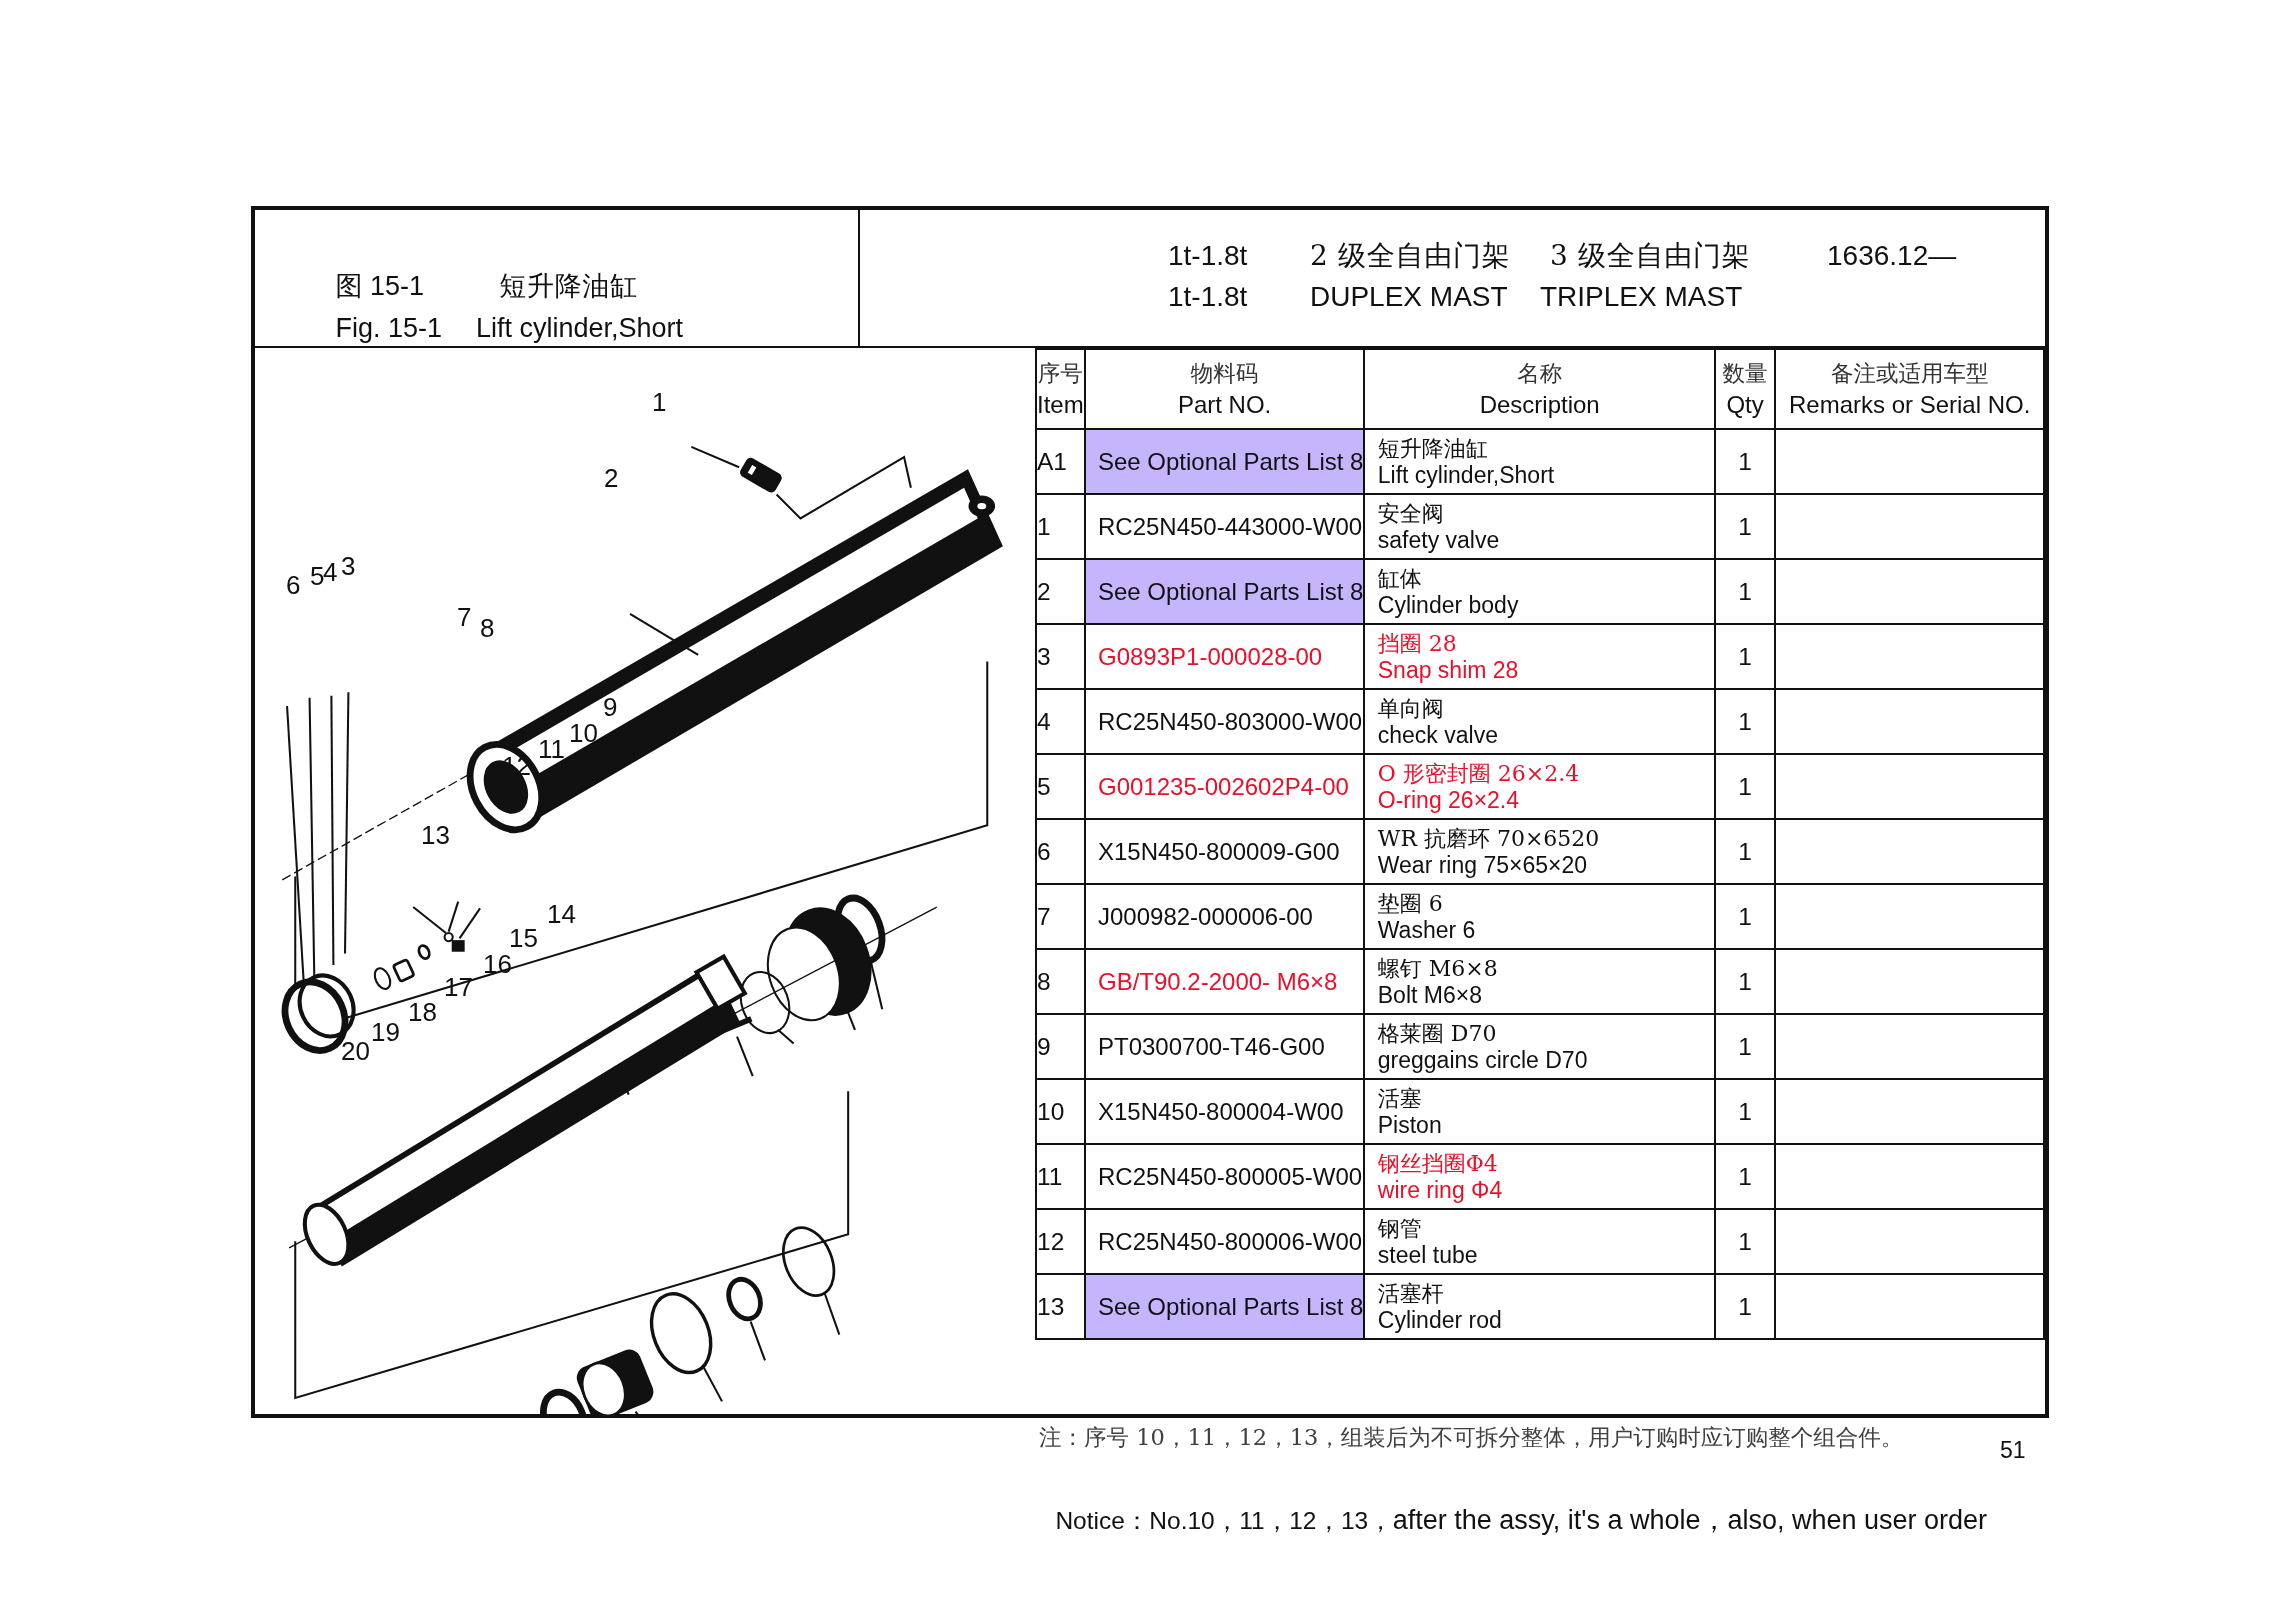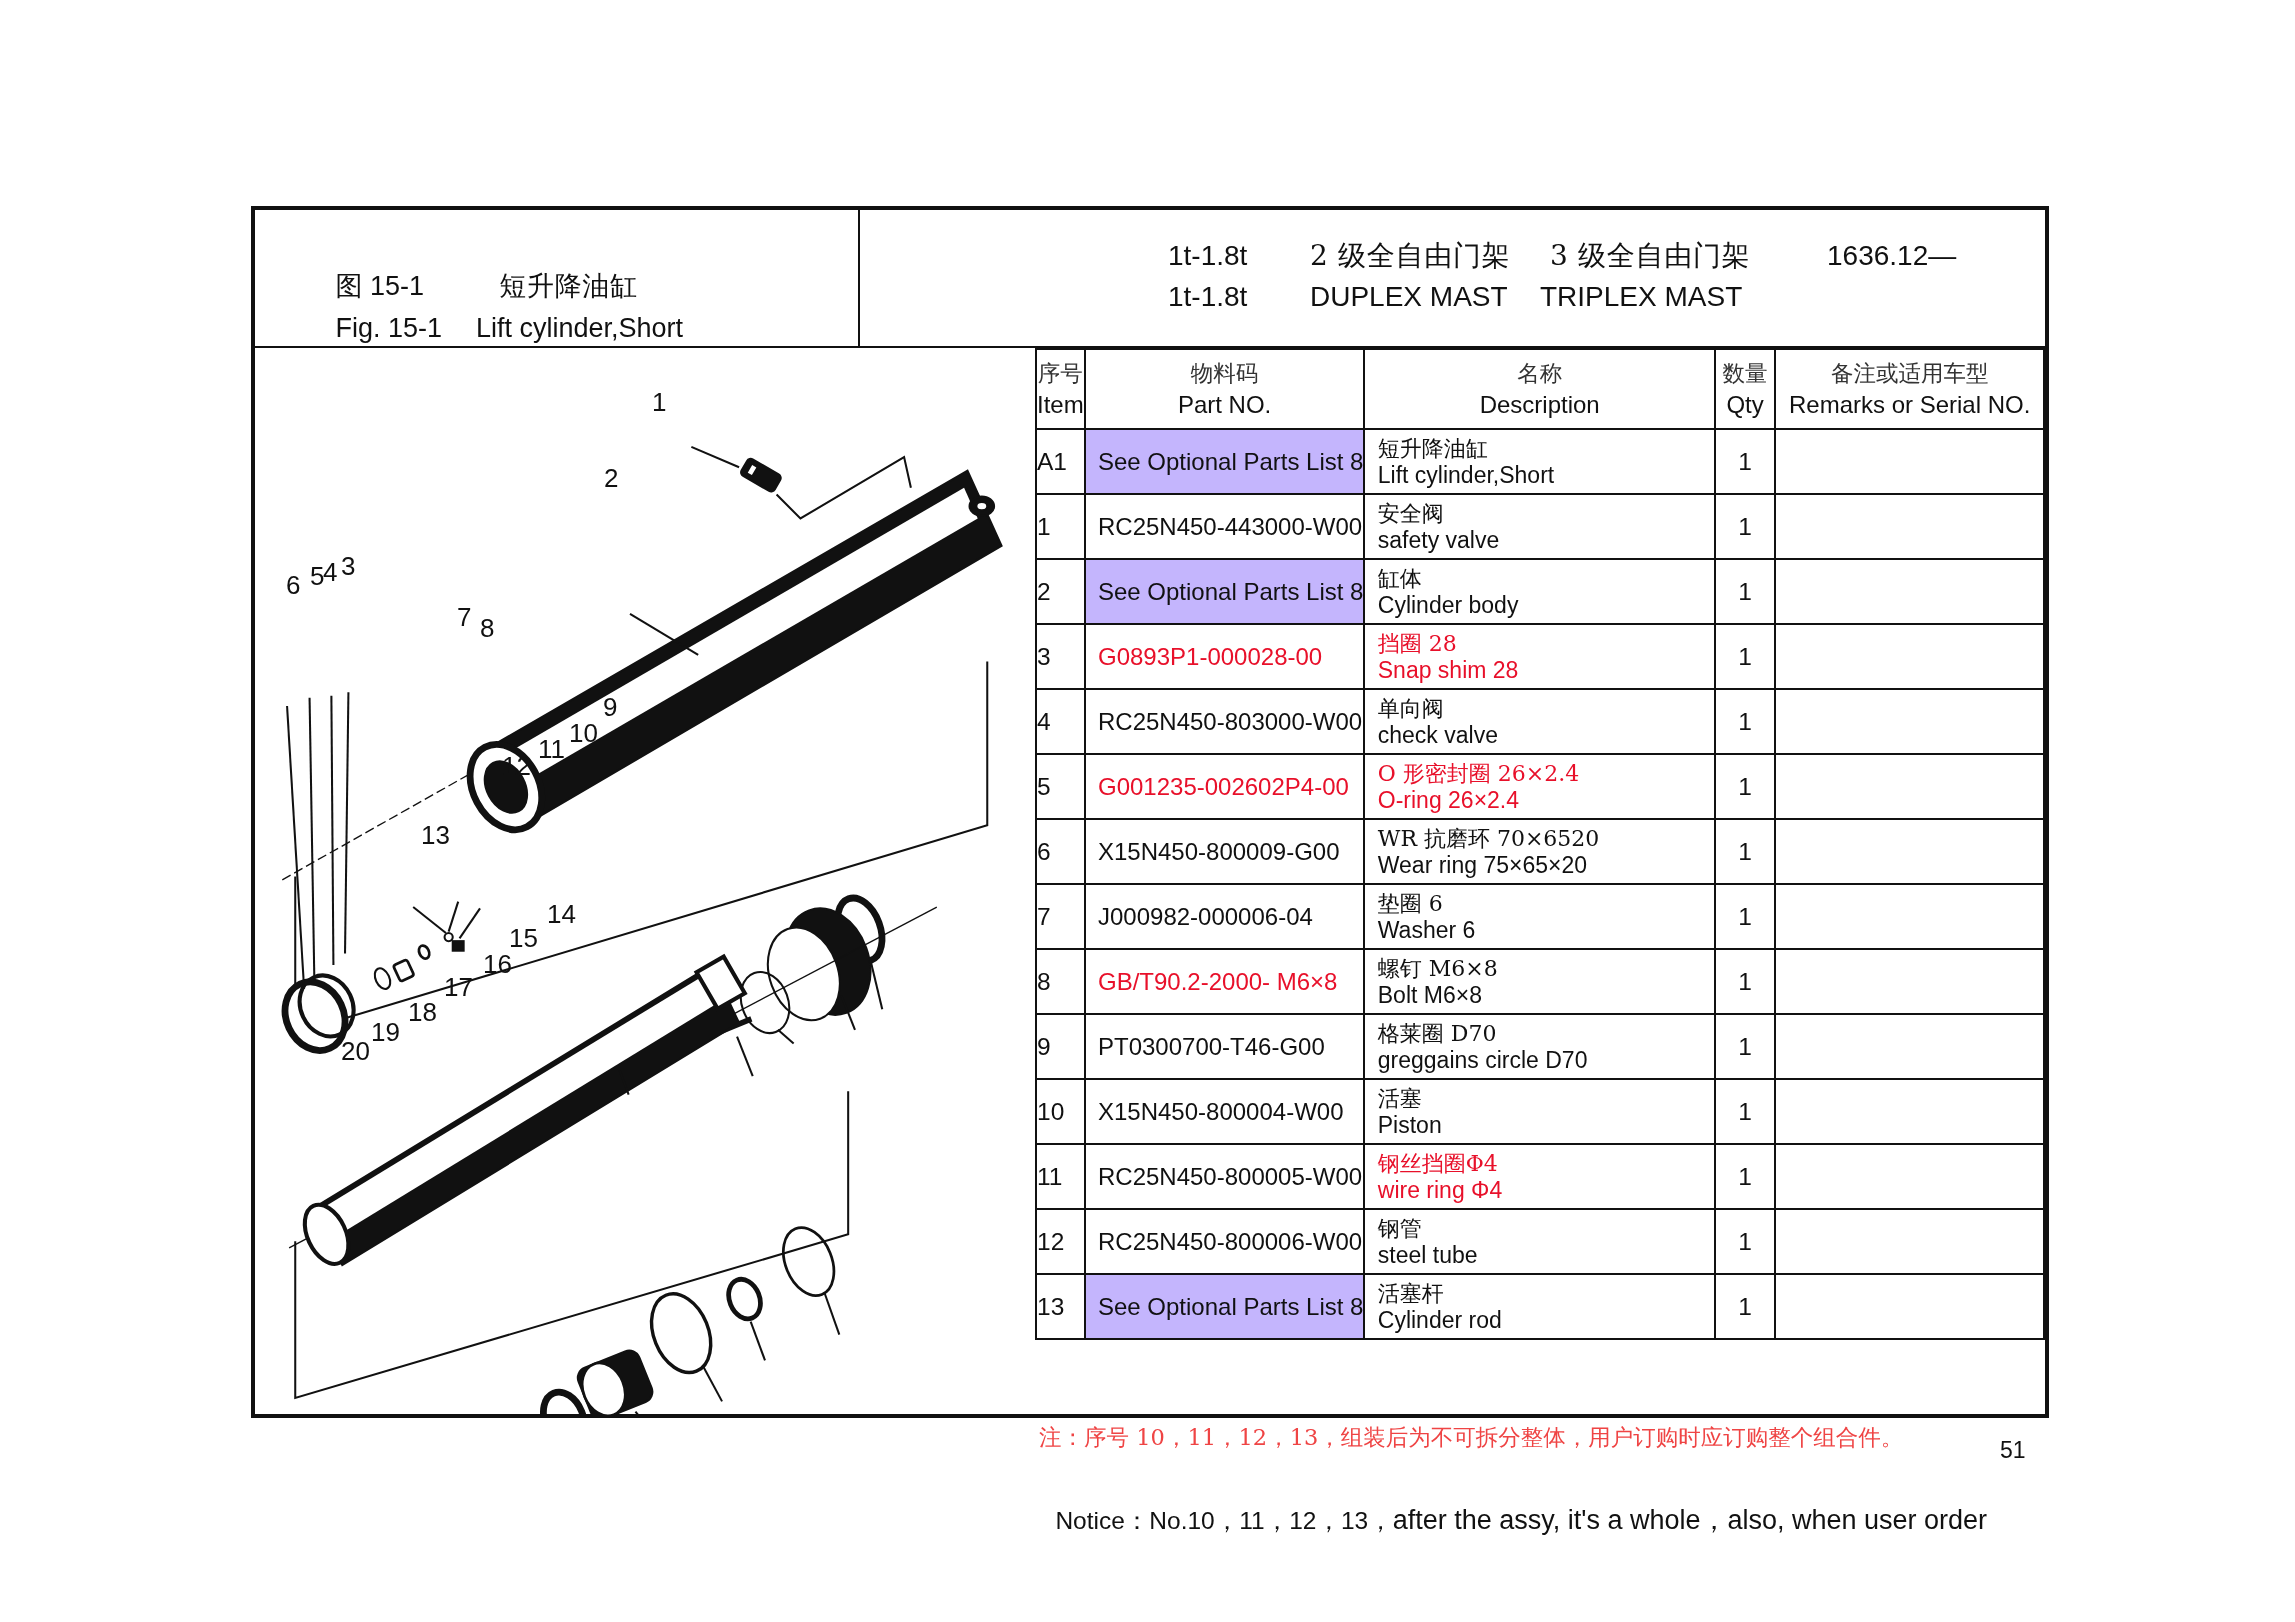--- a/index.html
+++ b/index.html
@@ -23,21 +23,21 @@
   table.parts tbody td { height:63px; }
   td.item { font-size:24.5px; }
   td.part { font-size:24px; padding-left:12.3px !important; white-space:nowrap; }
   td.part.optional { background:#c4b5fd; }
   td.desc { font-size:23px; line-height:27px; padding-left:12.3px !important; }
   td.qty { text-align:center; font-size:24.5px; }
   .red { color:#e8102a; }
   .th-cjk { display:block; font-family:"DejaVu Serif", serif; font-size:22.5px; color:#333; }
   .desc-cjk { display:block; font-family:"DejaVu Serif", serif; font-size:22px; line-height:27px; }
   .notice { position:absolute; left:780px; top:1206px; width:1010px; height:71px; }
-  .notice-cjk { position:absolute; left:4.1px; top:5.5px; font-family:"DejaVu Serif", serif; font-size:22.5px; white-space:nowrap; color:#ef4444; }
+  .notice-cjk { position:absolute; left:4.1px; top:5.5px; font-family:"DejaVu Serif", serif; font-size:22.5px; white-space:nowrap; color:#404040; }
   .notice-en { position:absolute; left:20.4px; top:38px; font-size:24.5px; white-space:nowrap;margin-top:48px; }
   .notice-en .big { font-size:27px; }
   .page-num { position:absolute; left:2000px; top:1437px; font-size:23px; }
   table.parts tr:last-child td { border-bottom:2px solid #111; }
 </style>
 </head>
 <body>
 
 <div class="frame">
 
@@ -239,21 +239,21 @@
       </tr>
       <tr>
         <td class="item">6</td>
         <td class="part">X15N450-800009-G00</td>
         <td class="desc"><span class="desc-cjk">WR 抗磨环 70×6520</span><span>Wear ring 75×65×20</span></td>
         <td class="qty">1</td>
         <td></td>
       </tr>
       <tr>
         <td class="item">7</td>
-        <td class="part">J000982-000006-04</td>
+        <td class="part">J000982-000006-00</td>
         <td class="desc"><span class="desc-cjk">垫圈  6</span><span>Washer 6</span></td>
         <td class="qty">1</td>
         <td></td>
       </tr>
       <tr>
         <td class="item">8</td>
         <td class="part red">GB/T90.2-2000- M6×8</td>
         <td class="desc"><span class="desc-cjk">螺钉  M6×8</span><span>Bolt M6×8</span></td>
         <td class="qty">1</td>
         <td></td>

